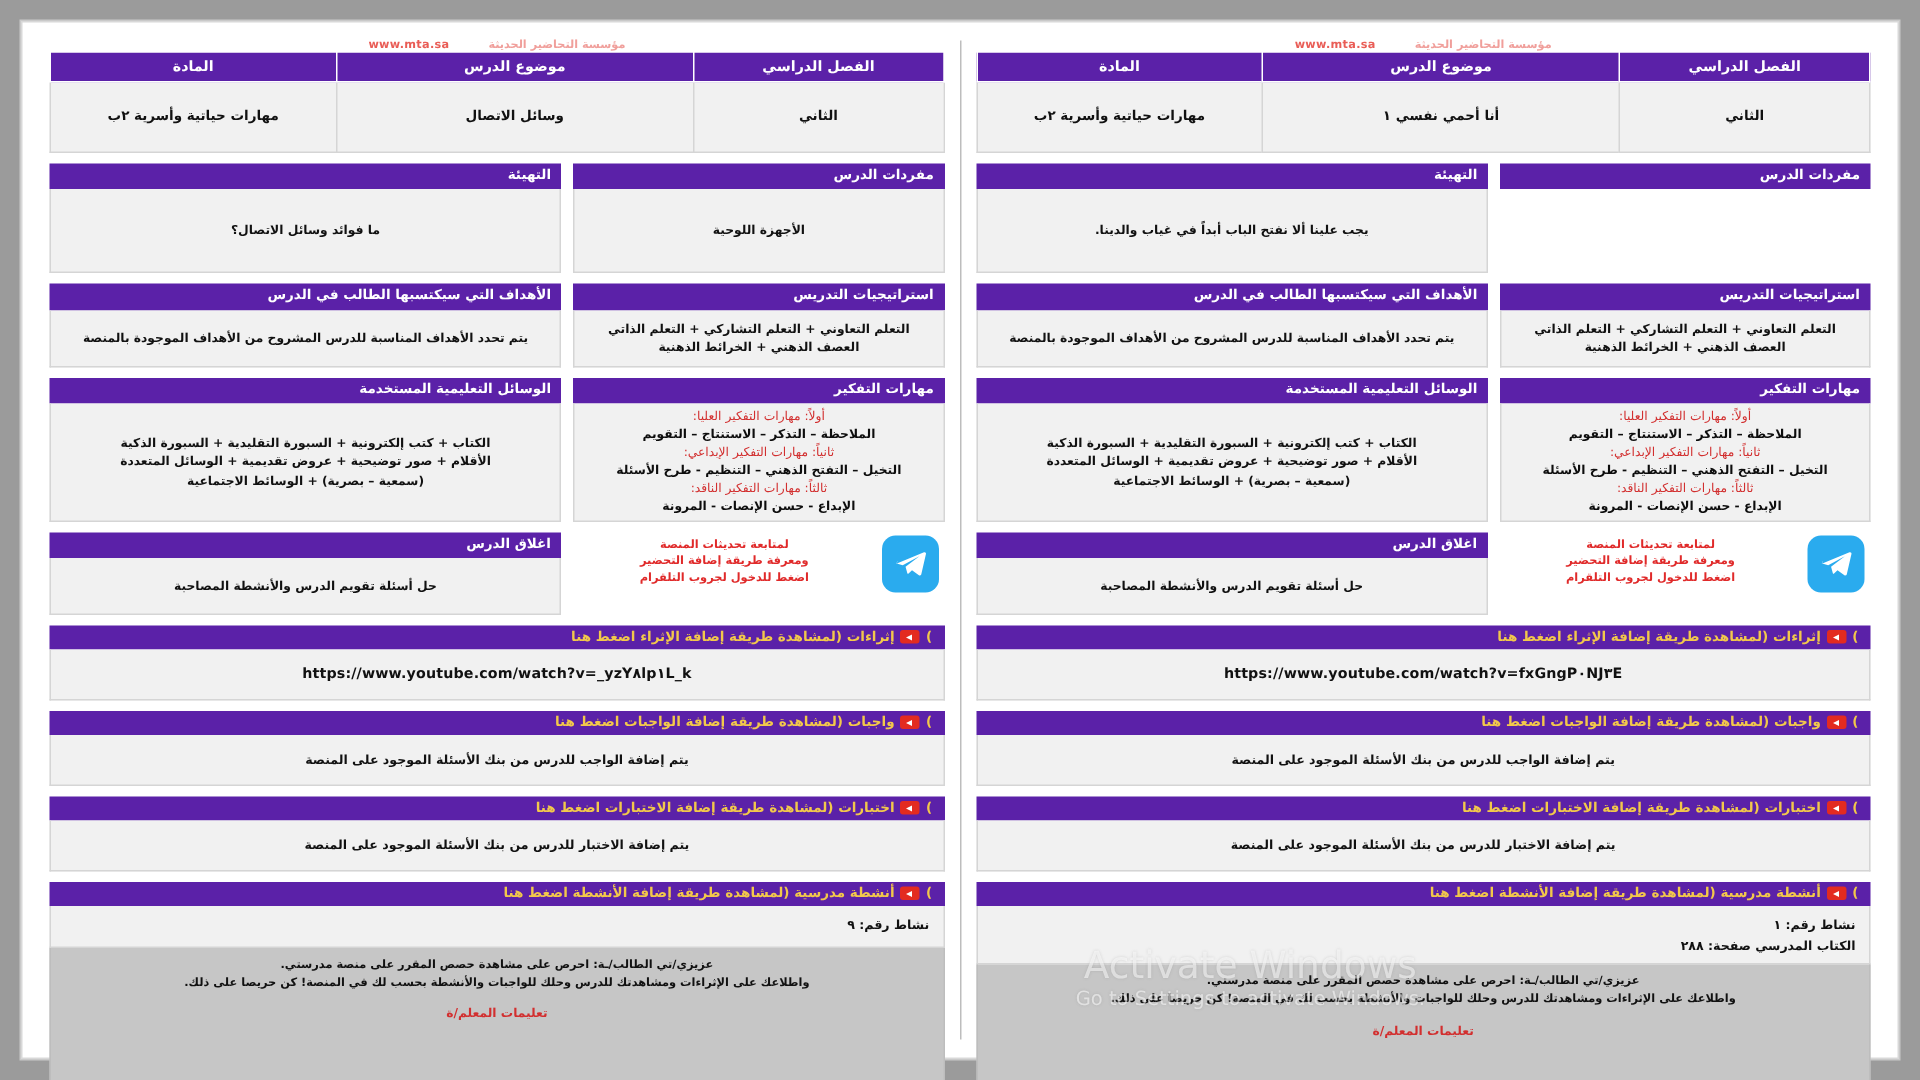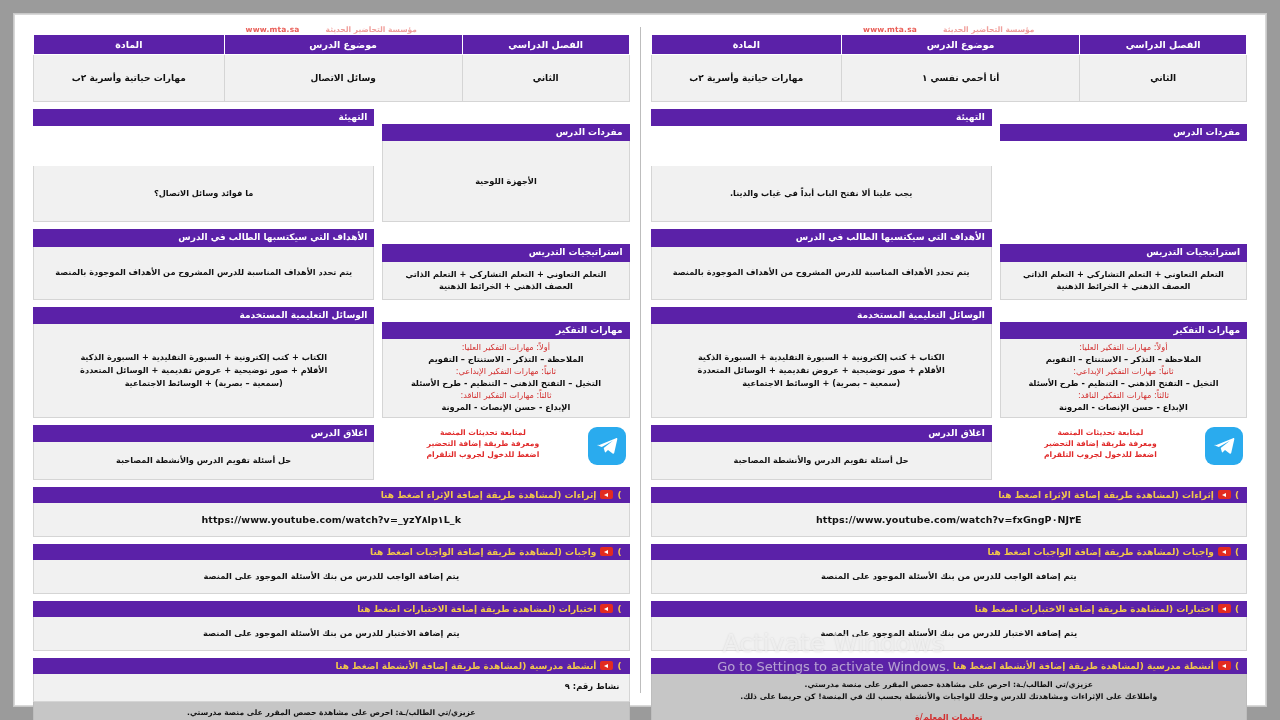--- a/index.html
+++ b/index.html
@@ -96,21 +96,21 @@
   .col-c { width: 32%; }
 
   
   .pair {
     display: flex;
     flex-direction: row;
     gap: 8px;
     margin-bottom: 7px;
   }
   .pair > .box.wide  { flex: 1 1 58%; }
-  .pair > .box.narrow{ flex: 1 1 42%; margin-top: 15px; }
+  .pair > .box.narrow{ flex: 1 1 42%; }
   .box { display: flex; flex-direction: column; }
   .box-head {
     background: #5b21a8;
     color: #ffffff;
     font-size: 9px;
     font-weight: bold;
     padding: 3px 7px;
     text-align: right;
     line-height: 1.25;
   }
@@ -123,21 +123,21 @@
     font-weight: bold;
     line-height: 1.55;
     padding: 6px 7px;
     text-align: center;
     flex: 1 1 auto;
     display: flex;
     flex-direction: column;
     justify-content: center;
   }
   .h-tihya  { min-height: 16px; }
-  .body-tihya   { min-height: 56px; margin-top: 40px; }
+  .body-tihya   { min-height: 56px; }
   .body-vocab   { min-height: 56px; }
   .body-goals   { min-height: 34px; }
   .body-strat   { min-height: 34px; }
   .body-media   { min-height: 76px; }
   .body-think   { min-height: 76px; padding: 3px 6px; line-height: 1.45; }
 
   .think-lbl { color: #d22f2f; font-size: 8.2px; font-weight: normal; }
   .think-val { color: #0d0d0d; font-size: 8.2px; font-weight: bold; }
 
   
@@ -400,20 +400,24 @@
           </div>
           <div class="sec-body">يتم إضافة الاختبار للدرس من بنك الأسئلة الموجود على المنصة</div>
         </div>
 
         <div class="section">
           <div class="sec-head">
             <span>)</span>
             <span class="yt"></span>
             <span>أنشطة مدرسية (لمشاهدة طريقة إضافة الأنشطة اضغط هنا</span>
           </div>
+          <div class="sec-body activity">
+            <div>نشاط رقم: ١</div>
+            <div>الكتاب المدرسي صفحة: ٢٨٨</div>
+          </div>
           <div class="notes">
             <div class="notes-text">
                 <div>عزيزي/تي الطالب/ـة: احرص على مشاهدة حصص المقرر على منصة مدرستي.</div>
                 <div>واطلاعك على الإثراءات ومشاهدتك للدرس وحلك للواجبات والأنشطة بحسب لك في المنصة! كن حريصا على ذلك.</div>
               </div>
             <div class="notes-label">تعليمات المعلم/ة</div>
           </div>
         </div>
 
         <div class="spacer-flex"></div>

